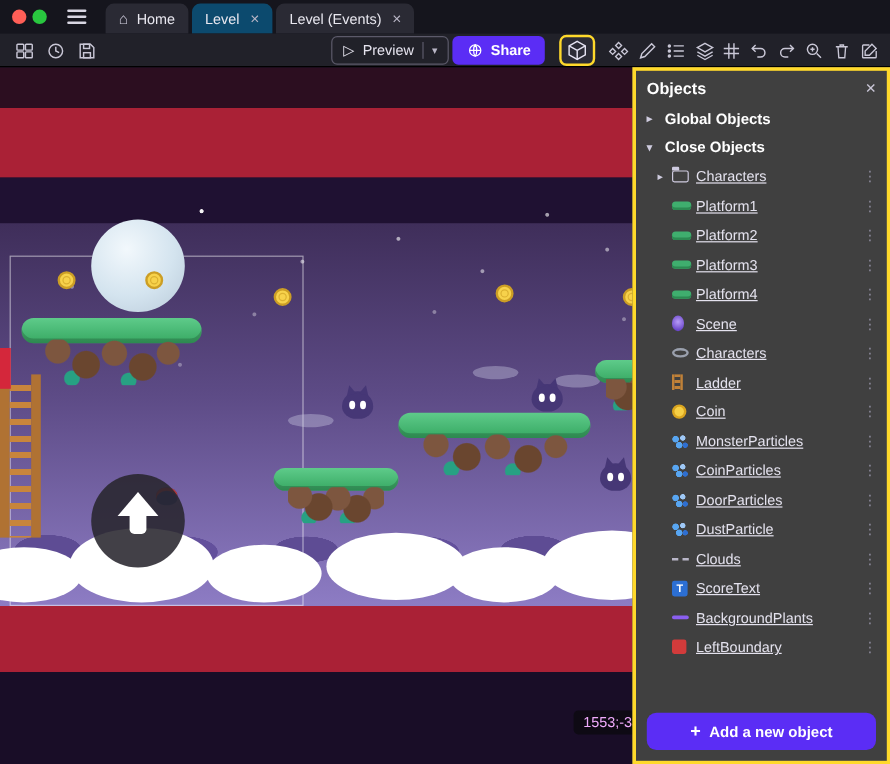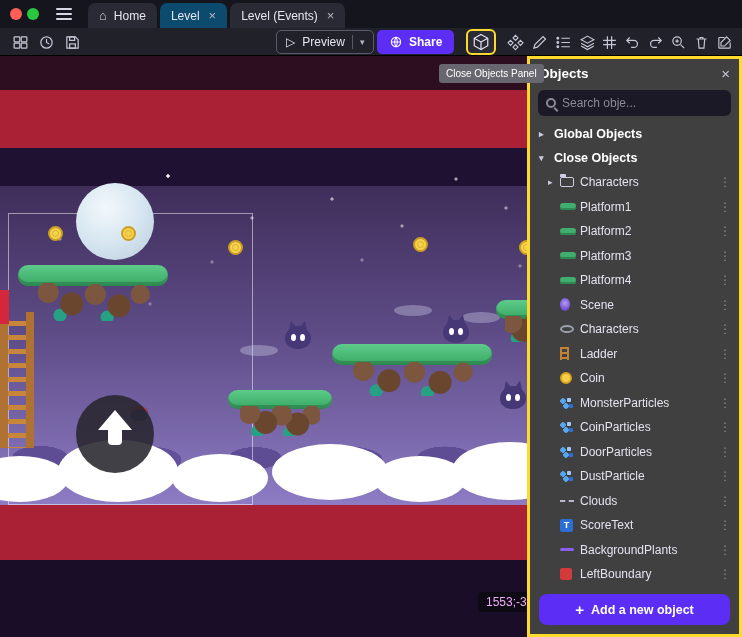--- a/index.html
+++ b/index.html
@@ -102,21 +102,21 @@
   .mag{position:relative;width:10px;height:10px;border:2px solid #8b8898;border-radius:50%;flex:none;}
   .mag::after{content:'';position:absolute;left:7px;top:7px;width:2px;height:5px;background:#8b8898;transform:rotate(-45deg);}
   .search-box input{flex:1;min-width:0;background:none;border:none;outline:none;color:#dddbe6;font-size:12px;}
   .search-box input::placeholder{color:#8b8898;}
   .op-tree{flex:1;min-height:0;overflow:hidden;}
   .tree-head{height:24px;display:flex;align-items:center;gap:7px;padding-left:9px;color:#fff;font-size:12.5px;font-weight:700;cursor:pointer;}
   .tree-head .caret{font-size:9px;color:#cfccdf;width:8px;}
   .obj-row{height:24.5px;display:flex;align-items:center;padding:0 5px 0 18px;color:#e4e2ee;font-size:12px;cursor:pointer;}
   .row-caret{width:12px;flex:none;font-size:9px;color:#cfccdf;}
   .obj-ic{width:20px;flex:none;display:flex;align-items:center;justify-content:flex-start;}
-  .obj-label{flex:1;min-width:0;white-space:nowrap;overflow:hidden;text-overflow:ellipsis;}
+  .obj-label{flex:1;min-width:0;white-space:nowrap;overflow:hidden;text-overflow:ellipsis;text-decoration:underline;}
   .kebab{flex:none;background:none;border:none;color:#8f8c9e;font-size:12px;cursor:pointer;padding:0 3px;}
   .add-object{flex:none;margin:7px 9px 9px;height:31px;background:var(--accent);border:none;border-radius:8px;color:#fff;font-size:12.5px;font-weight:700;display:flex;align-items:center;justify-content:center;gap:7px;cursor:pointer;}
   .add-object .plus{font-size:15px;font-weight:700;}
 
   
   .icon-folder{width:14px;height:10px;border:1.5px solid #cfcbe0;border-radius:2px;position:relative;}
   .icon-folder::before{content:'';position:absolute;left:-1px;top:-4px;width:6px;height:3px;background:#cfcbe0;border-radius:1px 1px 0 0;}
   .icon-platform{width:16px;height:7px;background:#3fae6e;border-radius:3px;box-shadow:inset 0 -2px 0 #2c8a52;}
   .icon-portal{width:10px;height:13px;border-radius:50%/46%;background:radial-gradient(circle at 50% 40%, #b79bf7, #6a46c9 75%);}
   .icon-checkpoint{width:14px;height:8px;border:2px solid #9aa0ad;border-radius:50%;}
@@ -338,34 +338,26 @@
     <div class="cloud" style="left:452px;top:386px;width:116px;height:58px"></div>
     <div class="cloud" style="left:552px;top:396px;width:100px;height:50px"></div>
 
     <div class="ctrl">
         <span class="ctrl-arrow"></span>
       </div>
 
     <div class="chip">1553;-337</div>
   </div>
 
-  <div class="tooltip">Close Objects Panel</div>
 
   <div class="objects-panel">
     <div class="op-header">
       <span>Objects</span>
       <button class="op-close">×</button>
     </div>
-    <div class="op-search">
-      <div class="search-box">
-        <span class="mag"></span>
-        <input placeholder="Search obje..." style="">
-      </div>
-
-    </div>
     <div class="op-tree">
       <div class="tree-head">
         <span class="caret">▸</span>
         <span>Global Objects</span>
       </div>
       <div class="tree-head">
         <span class="caret">▾</span>
         <span>Close Objects</span>
       </div>
       <div class="obj-list">

